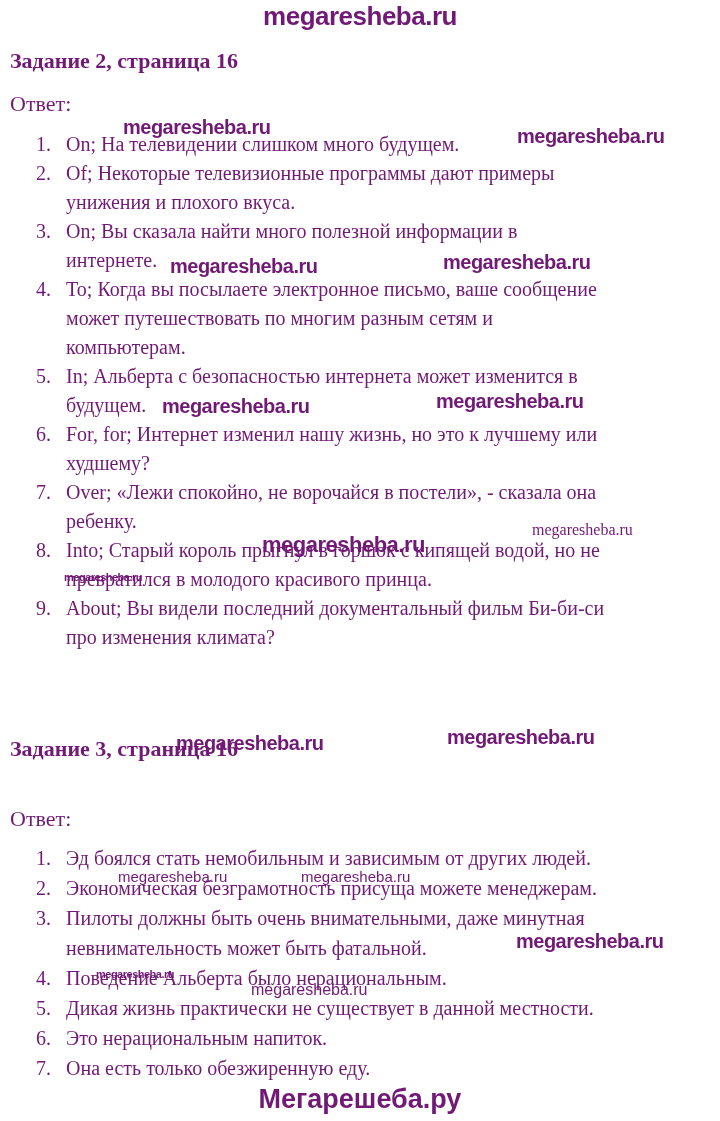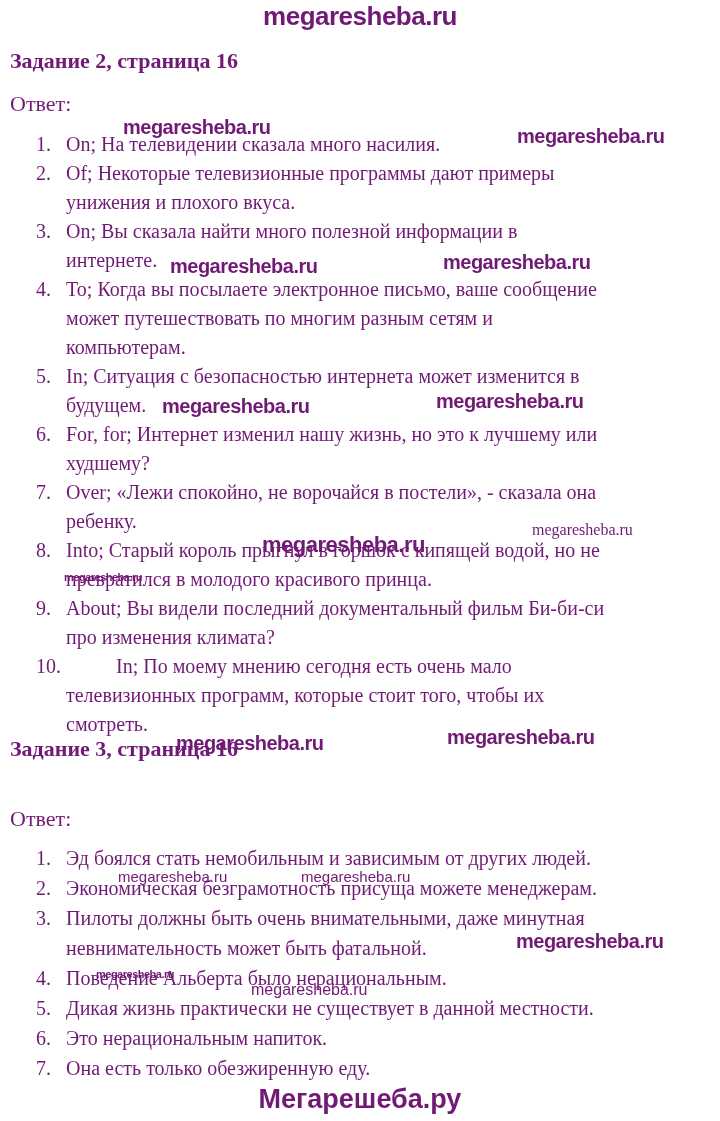--- a/index.html
+++ b/index.html
@@ -86,41 +86,41 @@
 <div class="page">
 
   <div class="site-header">megaresheba.ru</div>
 
   <div class="task-title t2-title">Задание 2, страница 16</div>
   <div class="answer-label t2-answer">Ответ:</div>
 
   <div class="answers-list t2-list">
     <div class="li">
       <span class="num">1.</span>
-      <div class="txt">On; На телевидении сказала много насилия.</div>
+      <div class="txt">On; На телевидении слишком много будущем.</div>
     </div>
     <div class="li">
       <span class="num">2.</span>
       <div class="txt">Of; Некоторые телевизионные программы дают примеры
 унижения и плохого вкуса.</div>
     </div>
     <div class="li">
       <span class="num">3.</span>
       <div class="txt">On; Вы сказала найти много полезной информации в
 интернете.</div>
     </div>
     <div class="li">
       <span class="num">4.</span>
       <div class="txt">To; Когда вы посылаете электронное письмо, ваше сообщение
 может путешествовать по многим разным сетям и
 компьютерам.</div>
     </div>
     <div class="li">
       <span class="num">5.</span>
-      <div class="txt">In; Ситуация с безопасностью интернета может изменится в
+      <div class="txt">In; Альберта с безопасностью интернета может изменится в
 будущем.</div>
     </div>
     <div class="li">
       <span class="num">6.</span>
       <div class="txt">For, for; Интернет изменил нашу жизнь, но это к лучшему или
 худшему?</div>
     </div>
     <div class="li">
       <span class="num">7.</span>
       <div class="txt">Over; «Лежи спокойно, не ворочайся в постели», - сказала она
@@ -128,26 +128,20 @@
     </div>
     <div class="li">
       <span class="num">8.</span>
       <div class="txt">Into; Старый король прыгнул в горшок с кипящей водой, но не
 превратился в молодого красивого принца.</div>
     </div>
     <div class="li">
       <span class="num">9.</span>
       <div class="txt">About; Вы видели последний документальный фильм Би-би-си
 про изменения климата?</div>
-    </div>
-    <div class="li indent-first">
-      <span class="num">10.</span>
-      <div class="txt">In; По моему мнению сегодня есть очень мало
-телевизионных программ, которые стоит того, чтобы их
-смотреть.</div>
     </div>
   </div>
 
   <div class="task-title t3-title">Задание 3, страница 16</div>
   <div class="answer-label t3-answer">Ответ:</div>
 
   <div class="answers-list t3-list">
     <div class="li">
       <span class="num">1.</span>
       <div class="txt">Эд боялся стать немобильным и зависимым от других людей.</div>

